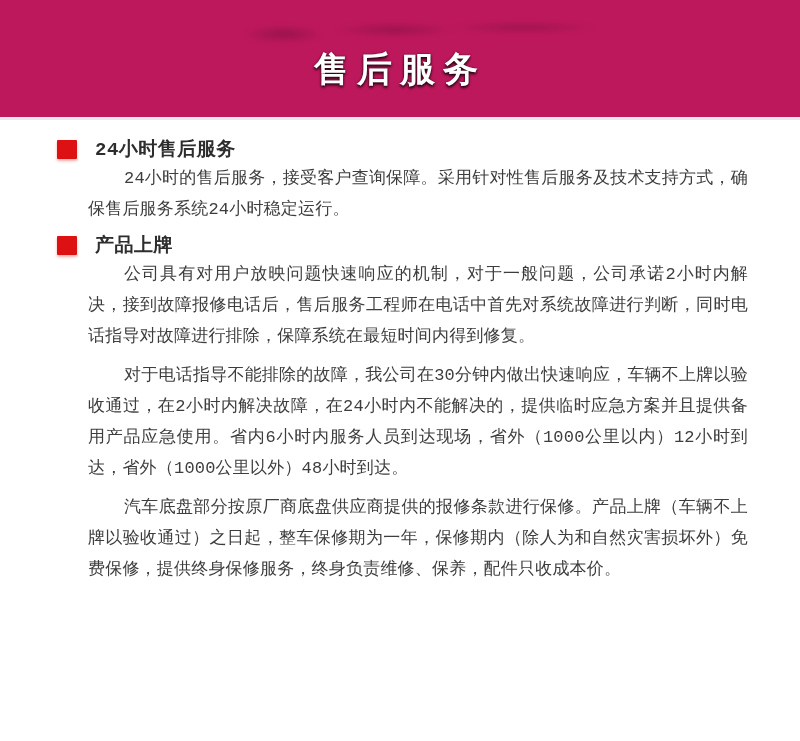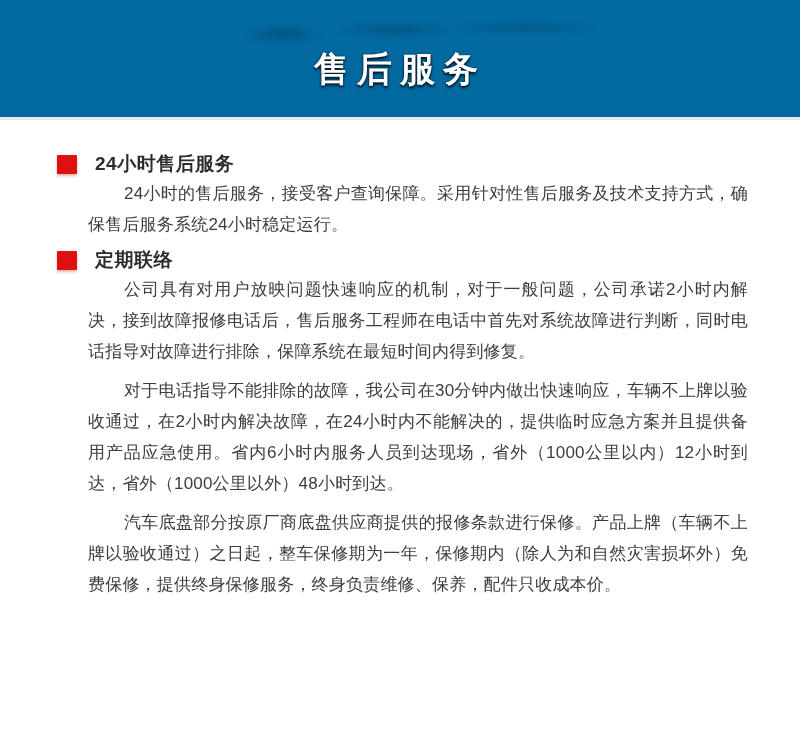--- a/index.html
+++ b/index.html
@@ -13,21 +13,21 @@
     overflow: hidden;
   }
   .page {
     width: 800px;
     height: 741px;
     background: #ffffff;
   }
   
   .header {
     height: 120px;
-    background: #0369a1;
+    background: #be185d;
     border-bottom: 3px solid #e9e9e9;
     position: relative;
     display: flex;
     align-items: center;
     justify-content: center;
   }
   .header-title {
     margin-top: 20px;
     color: #ffffff;
     font-weight: bold;
@@ -45,21 +45,22 @@
     background:
       radial-gradient(ellipse 60px 14px at 15% 55%, rgba(0,0,0,0.35), transparent 70%),
       radial-gradient(ellipse 90px 12px at 45% 45%, rgba(0,0,0,0.30), transparent 70%),
       radial-gradient(ellipse 110px 10px at 80% 40%, rgba(0,0,0,0.28), transparent 70%);
     filter: blur(2px);
     opacity: 0.55;
     pointer-events: none;
   }
   
   .content {
-    padding: 32px 52px 0 57px;
+    padding: 17px 52px 0 57px;
+    font-family: Liberation Mono, monospace;
   }
   .section-heading {
     display: flex;
     align-items: center;
     height: 24px;
     margin-bottom: 2px;
   }
   .bullet {
     width: 20px;
     height: 19px;
@@ -103,21 +104,21 @@
       <div class="section-heading">
         <span class="bullet"></span>
         <span class="heading-text">24小时售后服务</span>
       </div>
       <p class="para">24小时的售后服务，接受客户查询保障。采用针对性售后服务及技术支持方式，确保售后服务系统24小时稳定运行。</p>
     </div>
 
     <div class="section">
       <div class="section-heading">
         <span class="bullet"></span>
-        <span class="heading-text">定期联络</span>
+        <span class="heading-text">产品上牌</span>
       </div>
     </div>
 
     <div class="section">
       <p class="para">公司具有对用户放映问题快速响应的机制，对于一般问题，公司承诺2小时内解决，接到故障报修电话后，售后服务工程师在电话中首先对系统故障进行判断，同时电话指导对故障进行排除，保障系统在最短时间内得到修复。</p>
       <p class="para">对于电话指导不能排除的故障，我公司在30分钟内做出快速响应，车辆不上牌以验收通过，在2小时内解决故障，在24小时内不能解决的，提供临时应急方案并且提供备用产品应急使用。省内6小时内服务人员到达现场，省外（1000公里以内）12小时到达，省外（1000公里以外）48小时到达。</p>
     </div>
 
     <div class="section">
       <p class="para">汽车底盘部分按原厂商底盘供应商提供的报修条款进行保修。产品上牌（车辆不上牌以验收通过）之日起，整车保修期为一年，保修期内（除人为和自然灾害损坏外）免费保修，提供终身保修服务，终身负责维修、保养，配件只收成本价。</p>

